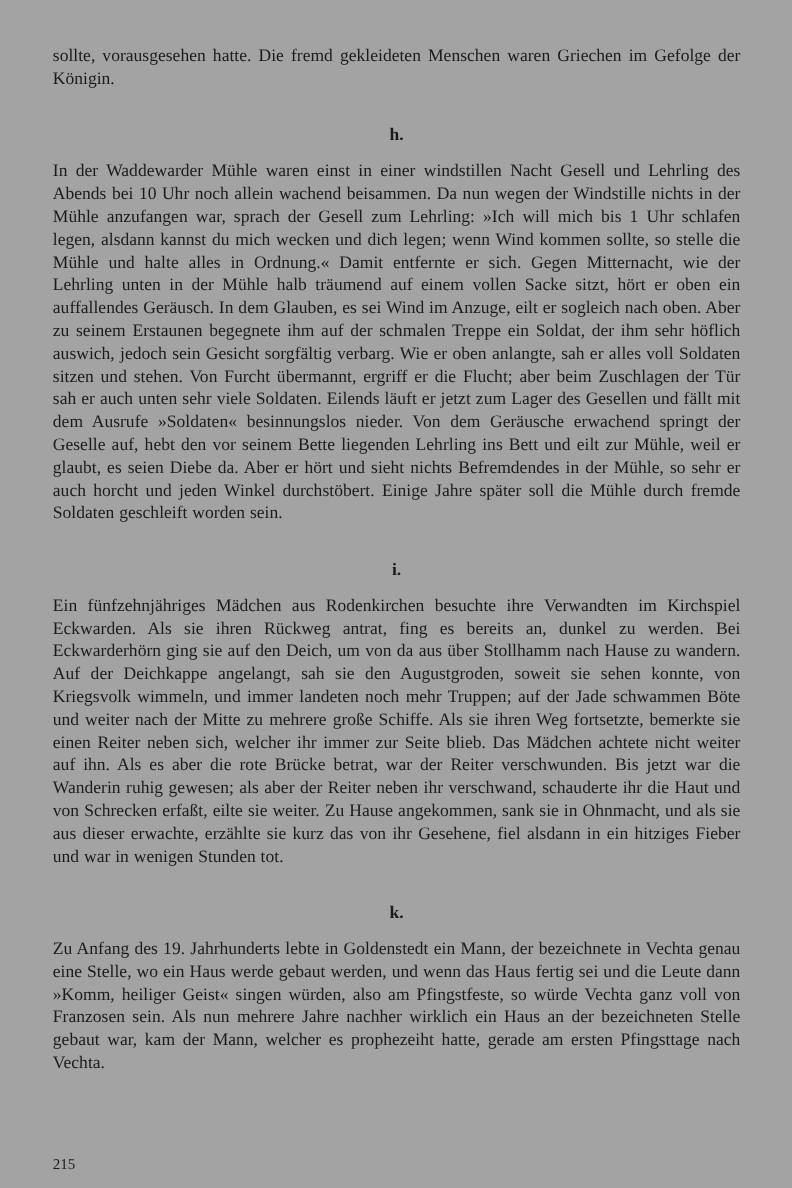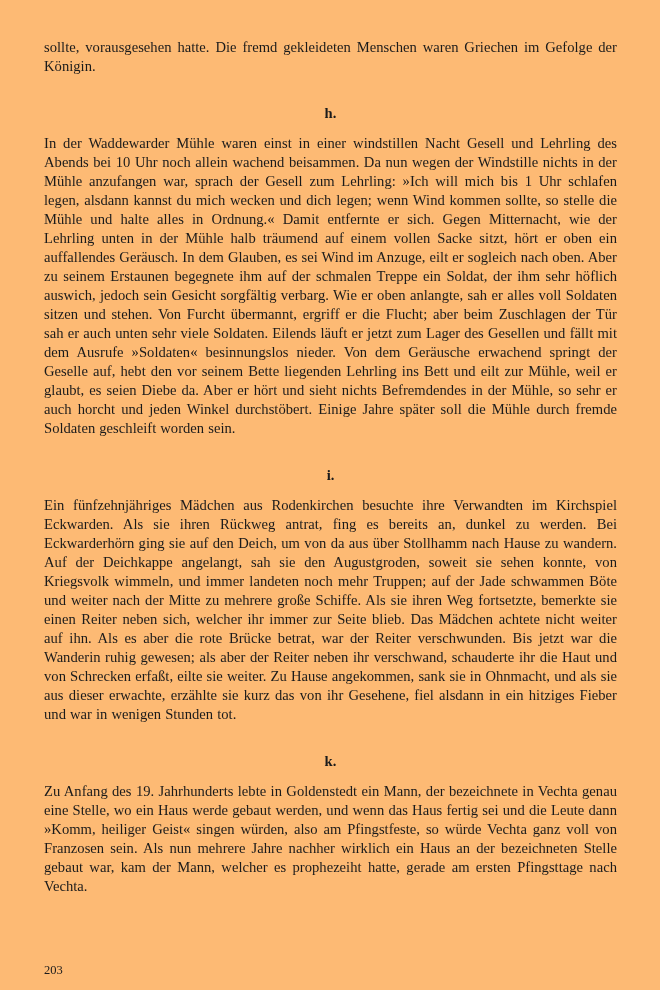--- a/index.html
+++ b/index.html
@@ -4,21 +4,21 @@
 <style>
   html, body {
     margin: 0;
     padding: 0;
     background: #ffffff;
   }
   .page {
     position: relative;
     width: 660px;
     height: 990px;
-    background: #fdba74;
+    background: #a3a3a3;
     box-sizing: border-box;
     padding: 38px 43px 0 44px;
     overflow: hidden;
     font-family: "Liberation Serif", "DejaVu Serif", serif;
     color: #1b1b1b;
   }
   .para {
     margin: 0;
     font-size: 14.6px;
     line-height: 19px;
@@ -55,15 +55,15 @@
 
   <h3 class="section-heading">h.</h3>
   <p class="para">In der Waddewarder Mühle waren einst in einer windstillen Nacht Gesell und Lehrling des Abends bei 10 Uhr noch allein wachend beisammen. Da nun wegen der Windstille nichts in der Mühle anzufangen war, sprach der Gesell zum Lehrling: »Ich will mich bis 1 Uhr schlafen legen, alsdann kannst du mich wecken und dich legen; wenn Wind kommen sollte, so stelle die Mühle und halte alles in Ordnung.« Damit entfernte er sich. Gegen Mitternacht, wie der Lehrling unten in der Mühle halb träumend auf einem vollen Sacke sitzt, hört er oben ein auffallendes Geräusch. In dem Glauben, es sei Wind im Anzuge, eilt er sogleich nach oben. Aber zu seinem Erstaunen begegnete ihm auf der schmalen Treppe ein Soldat, der ihm sehr höflich auswich, jedoch sein Gesicht sorgfältig verbarg. Wie er oben anlangte, sah er alles voll Soldaten sitzen und stehen. Von Furcht übermannt, ergriff er die Flucht; aber beim Zuschlagen der Tür sah er auch unten sehr viele Soldaten. Eilends läuft er jetzt zum Lager des Gesellen und fällt mit dem Ausrufe »Soldaten« besinnungslos nieder. Von dem Geräusche erwachend springt der Geselle auf, hebt den vor seinem Bette liegenden Lehrling ins Bett und eilt zur Mühle, weil er glaubt, es seien Diebe da. Aber er hört und sieht nichts Befremdendes in der Mühle, so sehr er auch horcht und jeden Winkel durchstöbert. Einige Jahre später soll die Mühle durch fremde Soldaten geschleift worden sein.</p>
 
   <h3 class="section-heading">i.</h3>
   <p class="para">Ein fünfzehnjähriges Mädchen aus Rodenkirchen besuchte ihre Verwandten im Kirchspiel Eckwarden. Als sie ihren Rückweg antrat, fing es bereits an, dunkel zu werden. Bei Eckwarderhörn ging sie auf den Deich, um von da aus über Stollhamm nach Hause zu wandern. Auf der Deichkappe angelangt, sah sie den Augustgroden, soweit sie sehen konnte, von Kriegsvolk wimmeln, und immer landeten noch mehr Truppen; auf der Jade schwammen Böte und weiter nach der Mitte zu mehrere große Schiffe. Als sie ihren Weg fortsetzte, bemerkte sie einen Reiter neben sich, welcher ihr immer zur Seite blieb. Das Mädchen achtete nicht weiter auf ihn. Als es aber die rote Brücke betrat, war der Reiter verschwunden. Bis jetzt war die Wanderin ruhig gewesen; als aber der Reiter neben ihr verschwand, schauderte ihr die Haut und von Schrecken erfaßt, eilte sie weiter. Zu Hause angekommen, sank sie in Ohnmacht, und als sie aus dieser erwachte, erzählte sie kurz das von ihr Gesehene, fiel alsdann in ein hitziges Fieber und war in wenigen Stunden tot.</p>
 
   <h3 class="section-heading">k.</h3>
   <p class="para force-justify-last">Zu Anfang des 19. Jahrhunderts lebte in Goldenstedt ein Mann, der bezeichnete in Vechta genau eine Stelle, wo ein Haus werde gebaut werden, und wenn das Haus fertig sei und die Leute dann »Komm, heiliger Geist« singen würden, also am Pfingstfeste, so würde Vechta ganz voll von Franzosen sein. Als nun mehrere Jahre nachher wirklich ein Haus an der bezeichneten Stelle gebaut war, kam der Mann, welcher es prophezeiht hatte, gerade am ersten Pfingsttage nach Vechta.</p>
 
-  <div class="page-number">203</div>
+  <div class="page-number">215</div>
 
 </div>
 
 </body></html>

